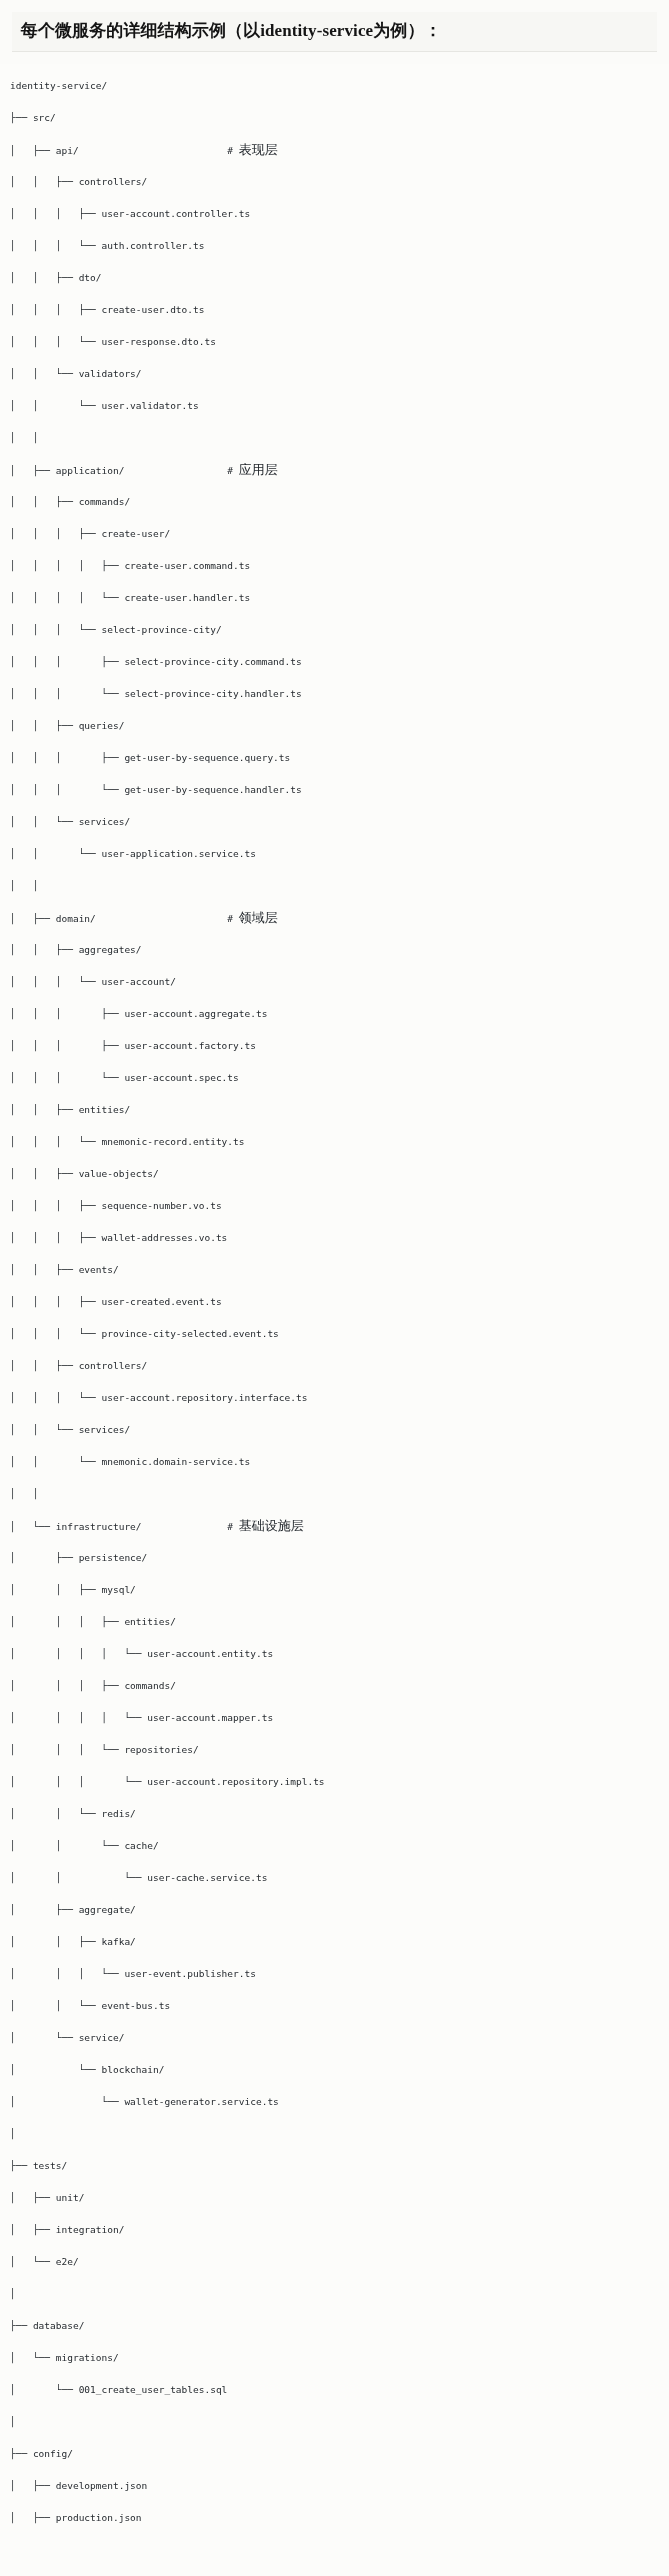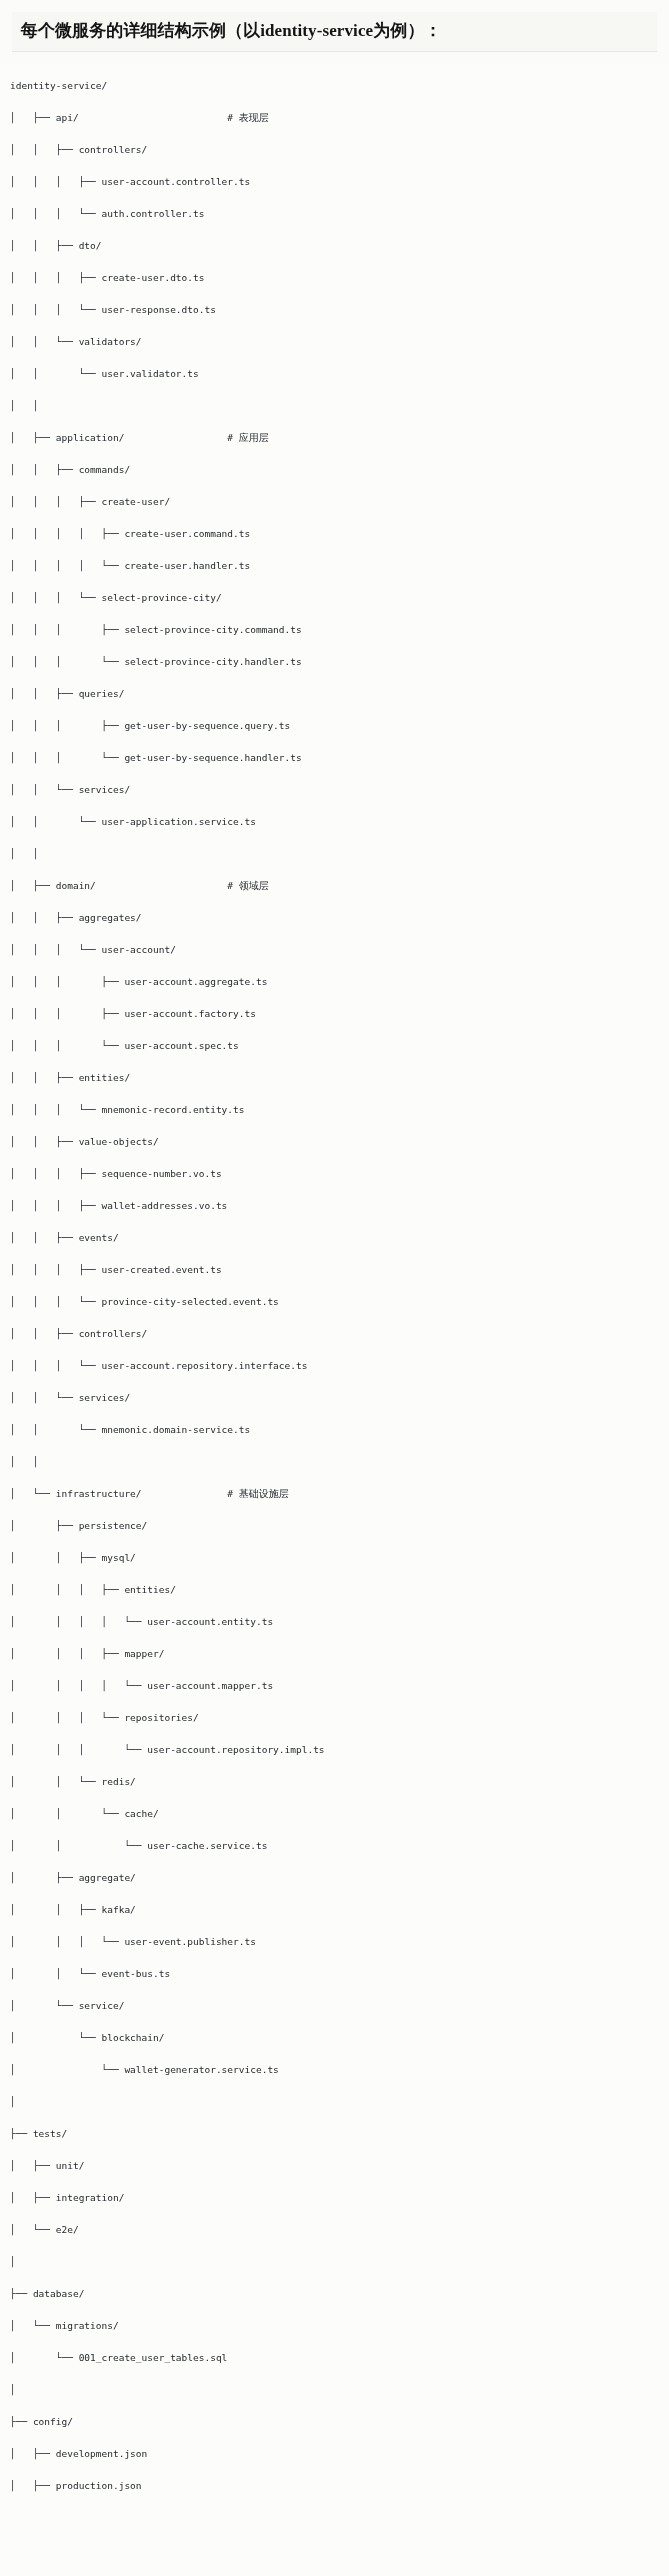--- a/index.html
+++ b/index.html
@@ -51,32 +51,33 @@
   .tree .row {
     white-space: pre;
     display: block;
     height: 16px;
   }
   .tree .cm {
     color: #24292e;
   }
   .tree .cmzh {
     font-family: "Liberation Sans", sans-serif;
-    font-size: 10px;
+    font-size: 13px;
   }
 </style>
 </head>
 <body>
 
 <div class="page">
 
   <h1 class="doc-title">每个微服务的详细结构示例（以identity-service为例）：</h1>
 
   <div class="tree-block">
     <pre class="tree"><code id="tree-code"><span class="row">identity-service/</span>
+<span class="row">├── src/</span>
 <span class="row">│   ├── api/                          <span class="cm"># <span class="cmzh">表现层</span></span></span>
 <span class="row">│   │   ├── controllers/</span>
 <span class="row">│   │   │   ├── user-account.controller.ts</span>
 <span class="row">│   │   │   └── auth.controller.ts</span>
 <span class="row">│   │   ├── dto/</span>
 <span class="row">│   │   │   ├── create-user.dto.ts</span>
 <span class="row">│   │   │   └── user-response.dto.ts</span>
 <span class="row">│   │   └── validators/</span>
 <span class="row">│   │       └── user.validator.ts</span>
 <span class="row">│   │</span>
@@ -111,21 +112,21 @@
 <span class="row">│   │   ├── controllers/</span>
 <span class="row">│   │   │   └── user-account.repository.interface.ts</span>
 <span class="row">│   │   └── services/</span>
 <span class="row">│   │       └── mnemonic.domain-service.ts</span>
 <span class="row">│   │</span>
 <span class="row">│   └── infrastructure/               <span class="cm"># <span class="cmzh">基础设施层</span></span></span>
 <span class="row">│       ├── persistence/</span>
 <span class="row">│       │   ├── mysql/</span>
 <span class="row">│       │   │   ├── entities/</span>
 <span class="row">│       │   │   │   └── user-account.entity.ts</span>
-<span class="row">│       │   │   ├── mapper/</span>
+<span class="row">│       │   │   ├── commands/</span>
 <span class="row">│       │   │   │   └── user-account.mapper.ts</span>
 <span class="row">│       │   │   └── repositories/</span>
 <span class="row">│       │   │       └── user-account.repository.impl.ts</span>
 <span class="row">│       │   └── redis/</span>
 <span class="row">│       │       └── cache/</span>
 <span class="row">│       │           └── user-cache.service.ts</span>
 <span class="row">│       ├── aggregate/</span>
 <span class="row">│       │   ├── kafka/</span>
 <span class="row">│       │   │   └── user-event.publisher.ts</span>
 <span class="row">│       │   └── event-bus.ts</span>

